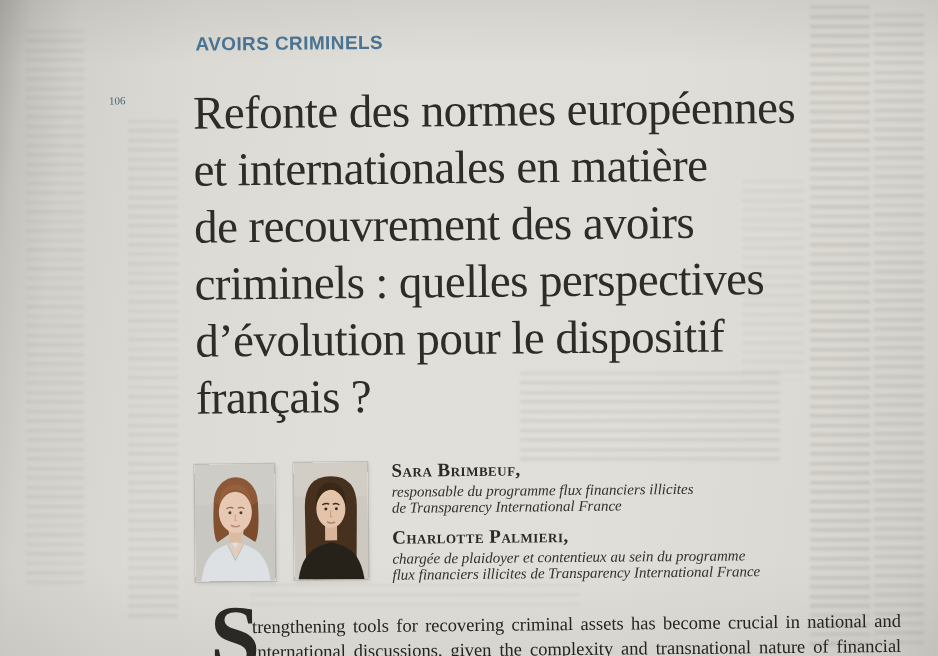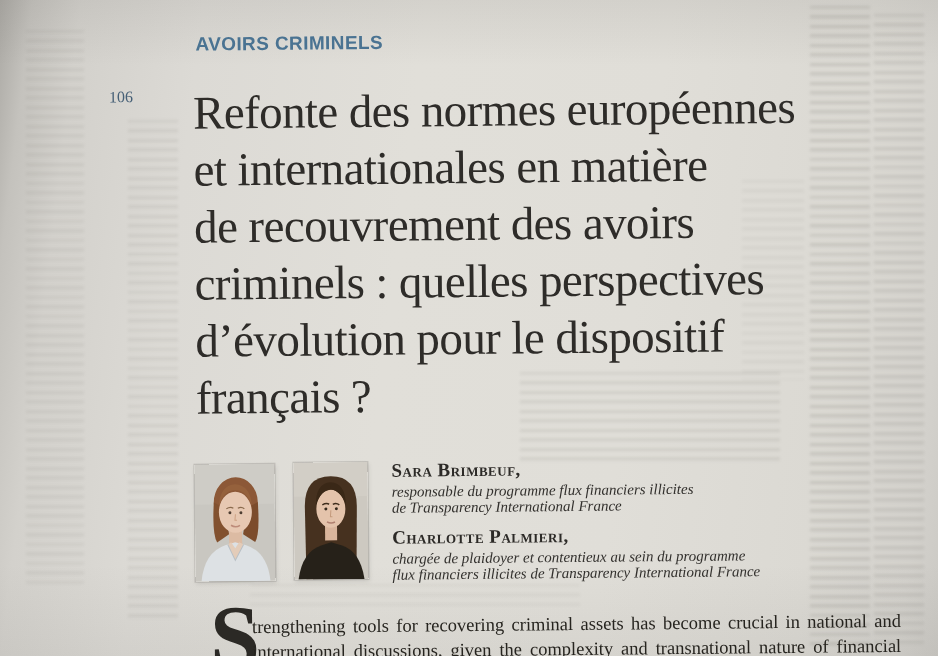--- a/index.html
+++ b/index.html
@@ -32,22 +32,22 @@
   .bleed.b-mid1   { left:520px; top:372px; width:260px; height:92px;  opacity:.38; }
   .bleed.b-mid2   { left:742px; top:180px; width:62px;  height:200px; opacity:.22; }
   .bleed.b-under  { left:250px; top:584px; width:330px; height:22px;  opacity:.20; }
 
   .kicker {
     position:absolute; left:198px; top:31px;
     font-family:"Liberation Sans", sans-serif; font-weight:700;
     font-size:19px; letter-spacing:.4px; color:#4a7392;
   }
   .page-number {
-    position:absolute; left:111px; top:85px;
-    font-size:16px; color:#455f76;
+    position:absolute; left:111px; top:91px;
+    font-size:11px; color:#455f76;
   }
   .title {
     position:absolute; left:195px; top:82px; width:720px;
     font-weight:400; font-size:47px; line-height:57px;
     letter-spacing:-0.6px; color:#2e2c29; white-space:nowrap;
   }
   .title span { display:block; }
 
   .authors { position:absolute; left:0; top:0; }
   .photo {

